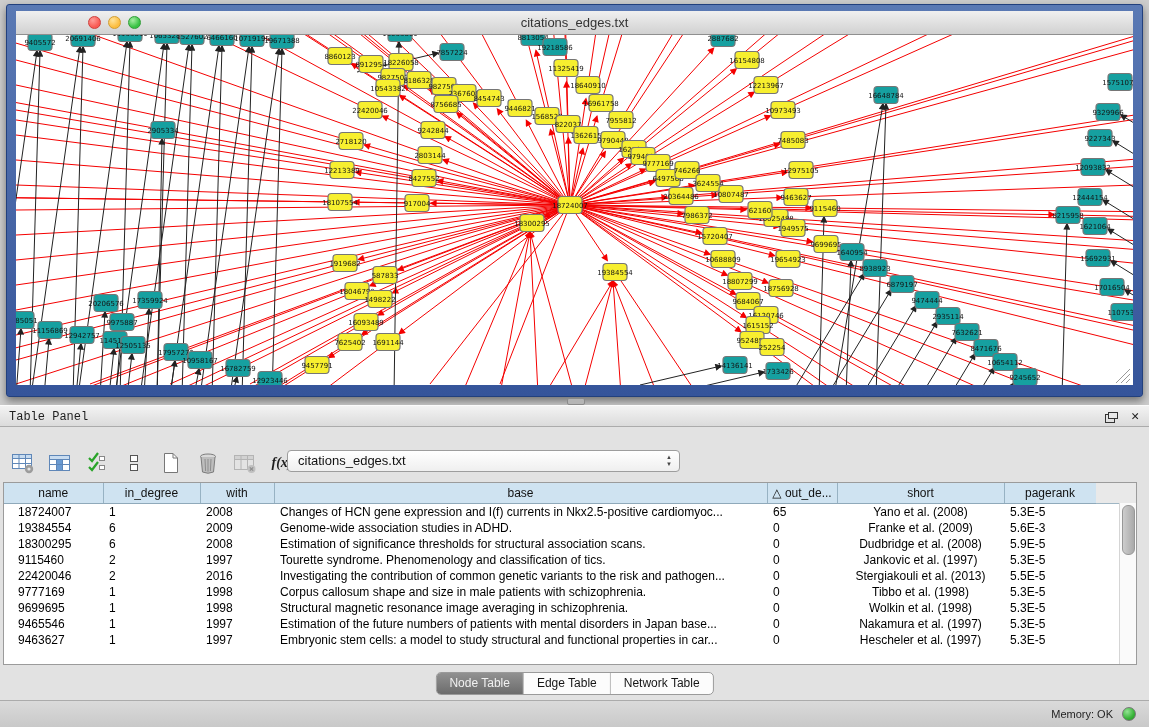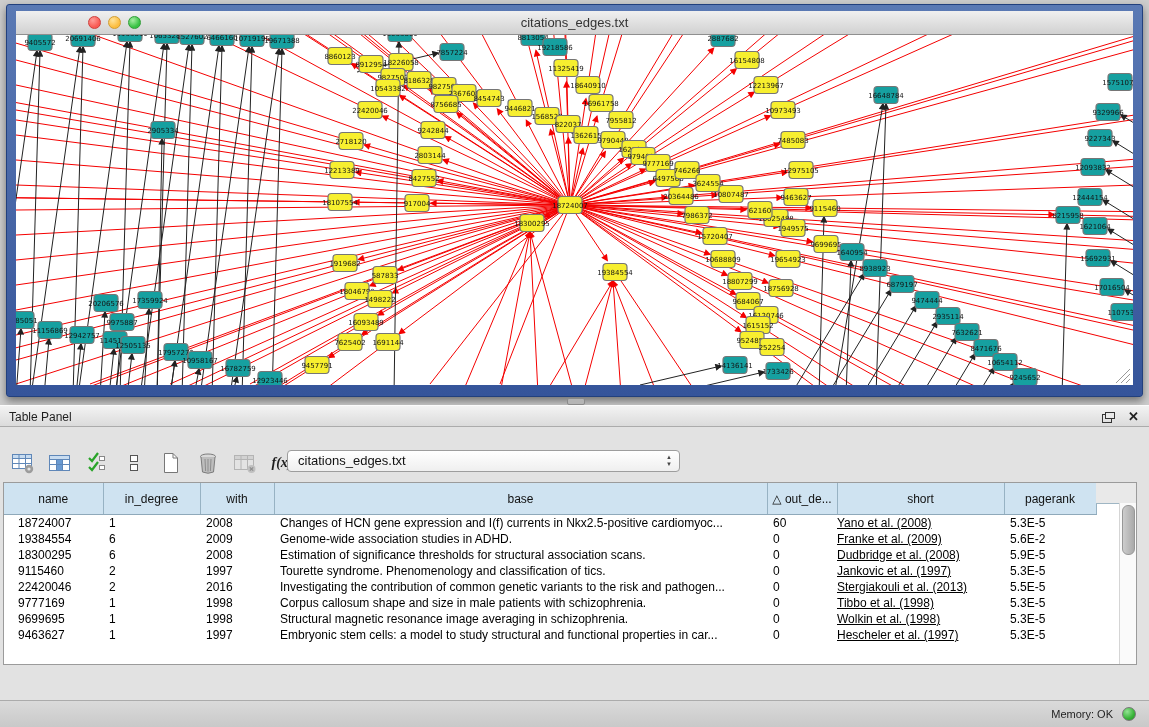--- a/index.html
+++ b/index.html
@@ -16,38 +16,38 @@
   .light.red{left:72px;background:radial-gradient(circle at 35% 30%,#ff9d98,#f95a53 65%);border:1px solid #ce3f3b;}
   .light.yel{left:92px;background:radial-gradient(circle at 35% 30%,#ffe39a,#fcbd3f 65%);border:1px solid #d29d31;}
   .light.grn{left:112px;background:radial-gradient(circle at 35% 30%,#a6eda2,#38c243 65%);border:1px solid #2e9e35;}
   .graph-wrap{position:absolute;left:0;top:24px;right:0;bottom:0;background:#fff;}
   .split-notch{position:absolute;left:567px;top:398px;width:16px;height:5px;
     background:#b5b5b5;border:1px solid #8b8b8b;border-radius:2px;}
   
   .panel{position:absolute;left:0;top:405px;width:1149px;height:295px;background:#e2e2e2;}
   .panel-title{height:22px;background:linear-gradient(#f3f3f3,#dbdbdb);
     border-top:1px solid #fbfbfb;border-bottom:1px solid #ababab;
-    font-size:12px;color:#1e1e1e;line-height:22px;padding-left:9px;position:relative;box-sizing:border-box;}
+    font-size:12px;color:#1e1e1e;line-height:22px;padding-left:9px;position:relative;box-sizing:border-box;font-family:Liberation Mono, monospace;}
   .pt-icons{position:absolute;right:10px;top:0;height:22px;display:flex;gap:13px;align-items:center;}
   .close-x{font-size:13px;font-weight:bold;color:#222;line-height:22px;}
   .toolbar{position:absolute;left:10px;top:45px;height:26px;display:flex;align-items:center;gap:11px;}
   .tool{width:26px;height:24px;display:flex;align-items:center;justify-content:center;}
   .fx{font-family:"Liberation Serif",serif;font-style:italic;font-weight:bold;font-size:14px;color:#1d1d1d;}
   .dropdown{position:absolute;left:287px;top:45px;width:393px;height:22px;
     background:linear-gradient(#ffffff,#efefef);border:1px solid #9d9d9d;border-radius:4px;
     font-size:13px;color:#111;line-height:20px;padding-left:10px;box-sizing:border-box;}
   .dd-arrows{position:absolute;right:7px;top:3px;font-size:6px;line-height:7px;color:#444;text-align:center;}
   .tablebox{position:absolute;left:3px;top:77px;width:1134px;height:183px;
     background:#fff;border:1px solid #9b9b9b;box-sizing:border-box;overflow:hidden;}
   table{border-collapse:collapse;table-layout:fixed;width:1092px;font-size:12px;}
-  th{height:31px;background:#cfe3f1;border-right:1px solid #97b2c3;border-bottom:1px solid #8fa9ba;
+  th{height:20px;background:#cfe3f1;border-right:1px solid #97b2c3;border-bottom:1px solid #8fa9ba;
     font-weight:normal;text-align:center;padding:0;overflow:hidden;white-space:nowrap;color:#111;margin-left:48px;}
   td{height:16px;line-height:16px;padding:0 0 0 6px;white-space:nowrap;overflow:hidden;color:#000;}
   td.c0{padding-left:14px;}
-  td.center{text-align:left;padding:0;text-decoration:underline;}
+  td.center{text-align:center;padding:0;}
   .hdr-fill{position:absolute;left:1092px;top:0;width:40px;height:20px;
     background:#e9e9e9;border-bottom:1px solid #9fb6c4;}
   .vscroll{position:absolute;right:0;top:20px;bottom:0;width:16px;background:#fafafa;border-left:1px solid #d5d5d5;}
   .vthumb{position:absolute;left:2px;top:2px;width:11px;height:48px;
     background:linear-gradient(90deg,#cdcdcd,#a9a9a9);border:1px solid #979797;border-radius:6px;}
   .tabs{position:absolute;left:50%;top:267px;transform:translateX(-50%);display:flex;height:21px;
     border:1px solid #9a9a9a;border-radius:5px;overflow:hidden;background:#fcfcfc;font-size:12px;}
   .tab{padding:0 13px;line-height:21px;color:#161616;border-left:1px solid #bbb;}
   .tab:first-child{border-left:none;}
   .tab.sel{background:linear-gradient(#919191,#6c6c6c);color:#f1f1f1;}
@@ -883,32 +883,32 @@
             <th>short</th>
             <th>pagerank</th>
           </tr>
         </thead>
       <tbody id="tbody">
           <tr>
             <td class=" c0">18724007</td>
             <td class="">1</td>
             <td class="">2008</td>
             <td class="">Changes of HCN gene expression and I(f) currents in Nkx2.5-positive cardiomyoc...</td>
-            <td class="">60</td>
+            <td class="">65</td>
             <td class="center">Yano et al. (2008)</td>
             <td class="">5.3E-5</td>
           </tr>
           <tr>
             <td class=" c0">19384554</td>
             <td class="">6</td>
             <td class="">2009</td>
             <td class="">Genome-wide association studies in ADHD.</td>
             <td class="">0</td>
             <td class="center">Franke et al. (2009)</td>
-            <td class="">5.6E-2</td>
+            <td class="">5.6E-3</td>
           </tr>
           <tr>
             <td class=" c0">18300295</td>
             <td class="">6</td>
             <td class="">2008</td>
             <td class="">Estimation of significance thresholds for structural association scans.</td>
             <td class="">0</td>
             <td class="center">Dudbridge et al. (2008)</td>
             <td class="">5.9E-5</td>
           </tr>
@@ -942,34 +942,48 @@
           <tr>
             <td class=" c0">9699695</td>
             <td class="">1</td>
             <td class="">1998</td>
             <td class="">Structural magnetic resonance image averaging in schizophrenia.</td>
             <td class="">0</td>
             <td class="center">Wolkin et al. (1998)</td>
             <td class="">5.3E-5</td>
           </tr>
           <tr>
+            <td class=" c0">9465546</td>
+            <td class="">1</td>
+            <td class="">1997</td>
+            <td class="">Estimation of the future numbers of patients with mental disorders in Japan base...</td>
+            <td class="">0</td>
+            <td class="center">Nakamura et al. (1997)</td>
+            <td class="">5.3E-5</td>
+          </tr>
+          <tr>
             <td class=" c0">9463627</td>
             <td class="">1</td>
             <td class="">1997</td>
             <td class="">Embryonic stem cells: a model to study structural and functional properties in car...</td>
             <td class="">0</td>
             <td class="center">Hescheler et al. (1997)</td>
             <td class="">5.3E-5</td>
           </tr>
         </tbody>
     </table>
     <div class="hdr-fill"></div>
     <div class="vscroll">
       <div class="vthumb"></div>
     </div>
   </div>
 
+  <div class="tabs" id="tabs">
+      <span class="tab sel">Node Table</span>
+      <span class="tab">Edge Table</span>
+      <span class="tab">Network Table</span>
+    </div>
 </div>
 
 <div class="statusbar">
   <span class="mem">Memory: OK</span>
   <span class="memdot"></span>
 </div>
 
 </body></html>

